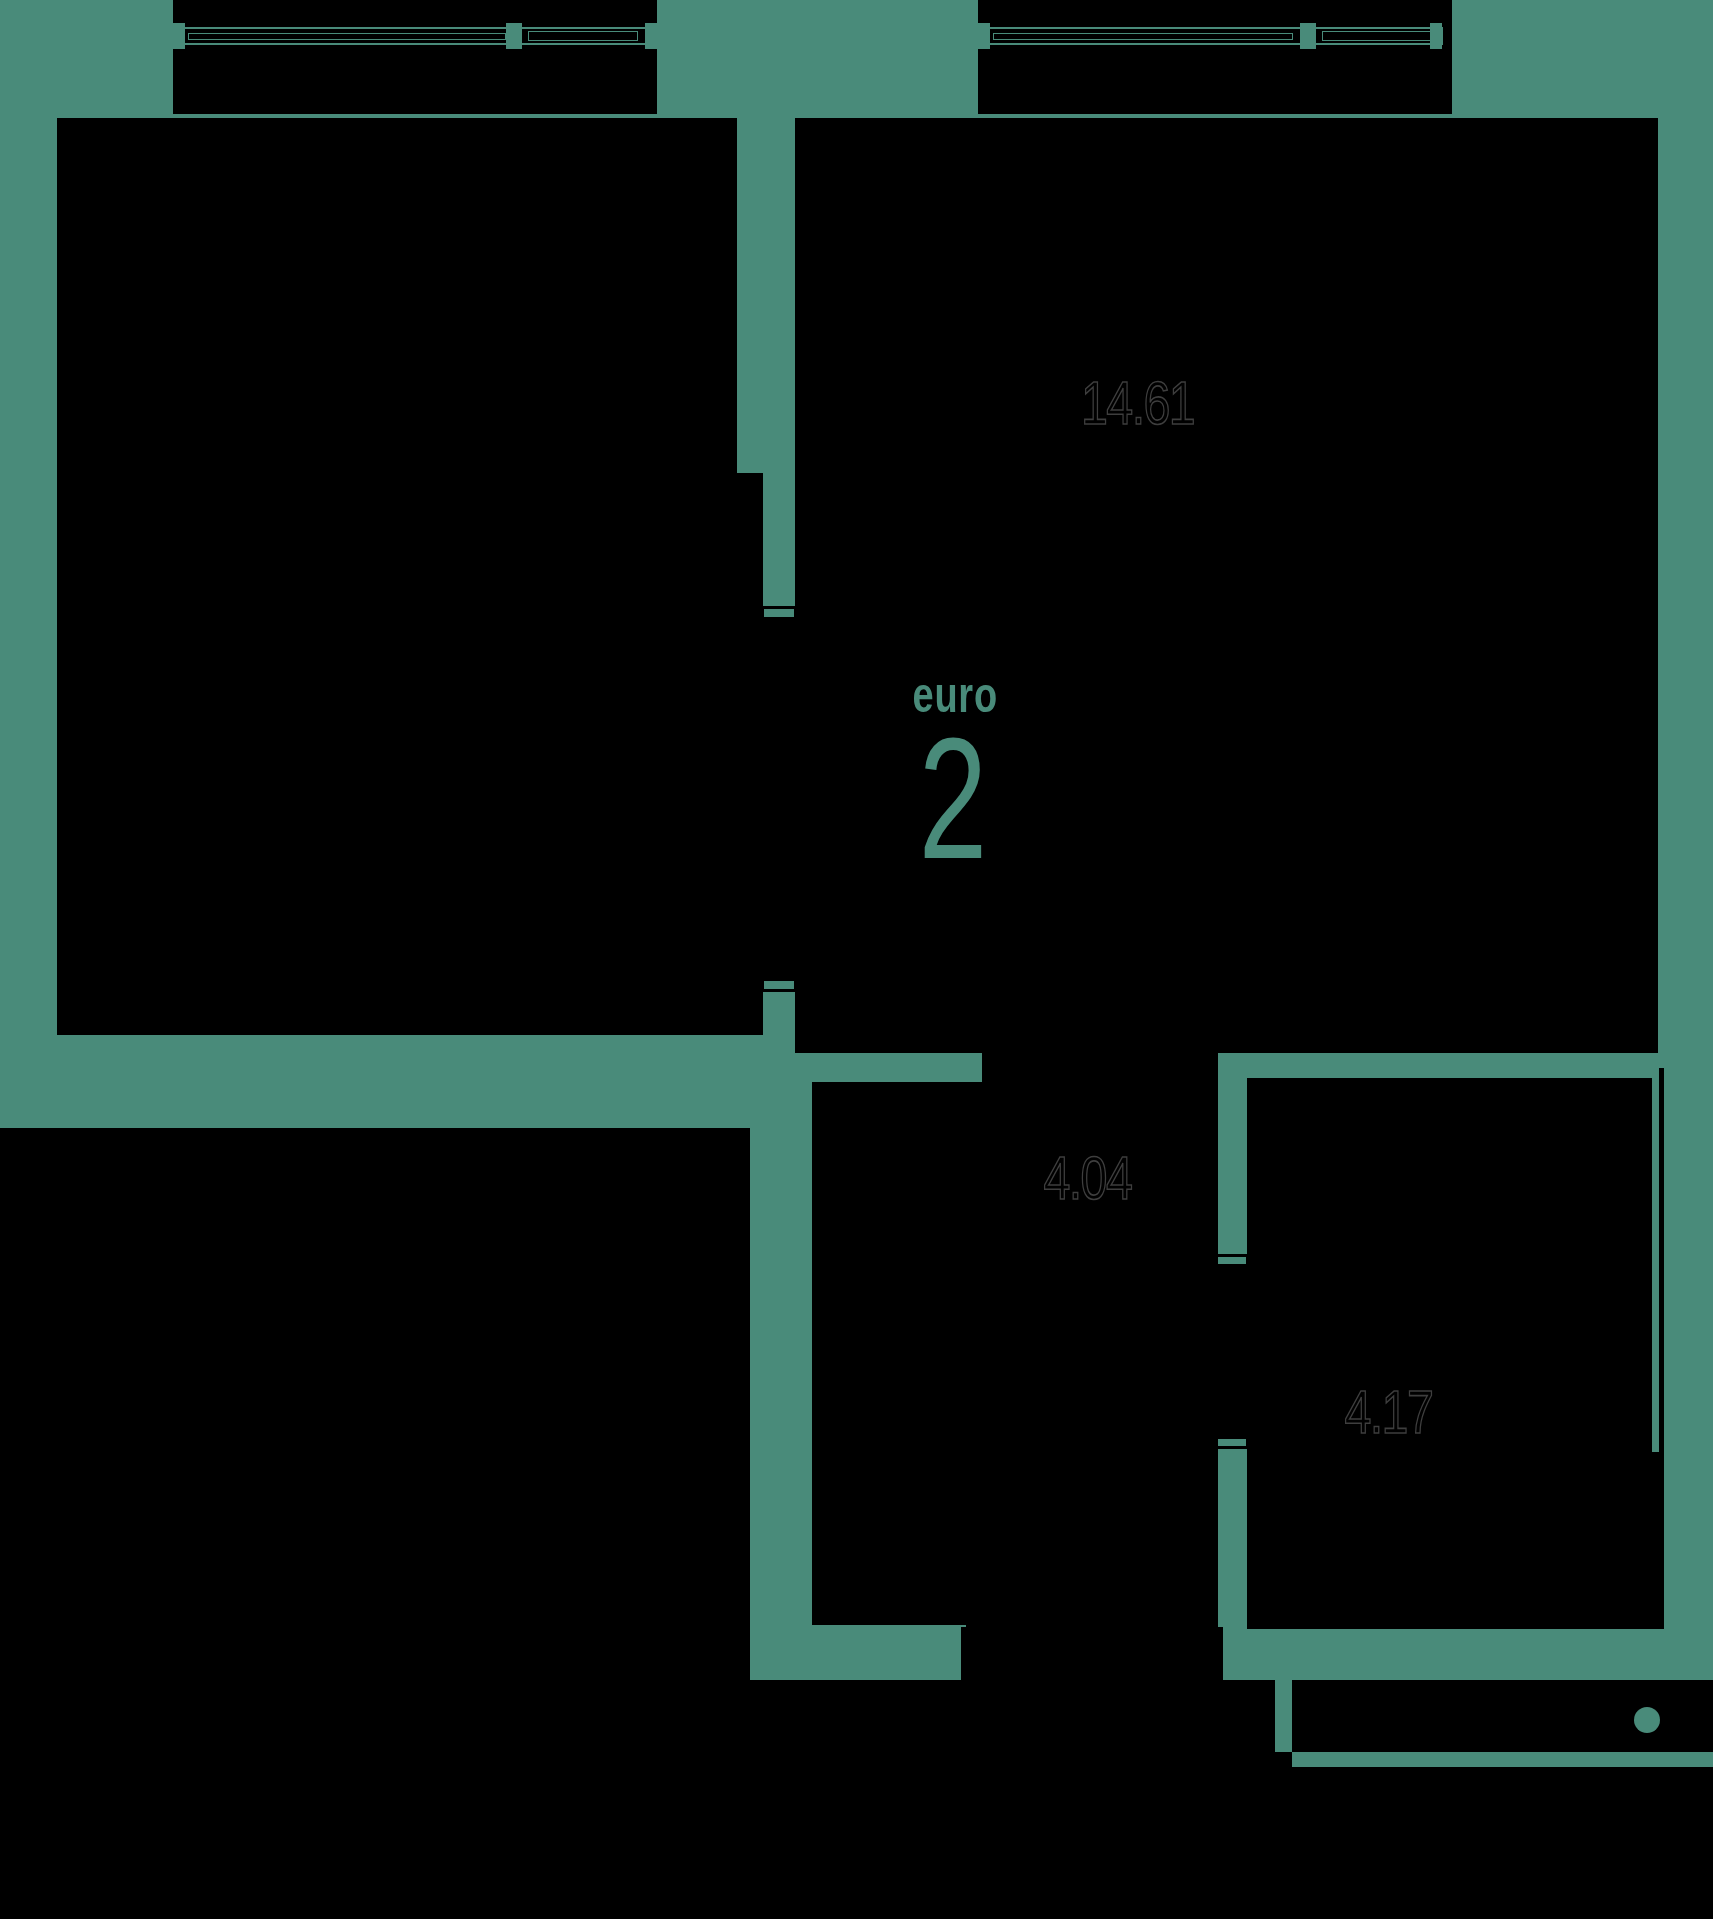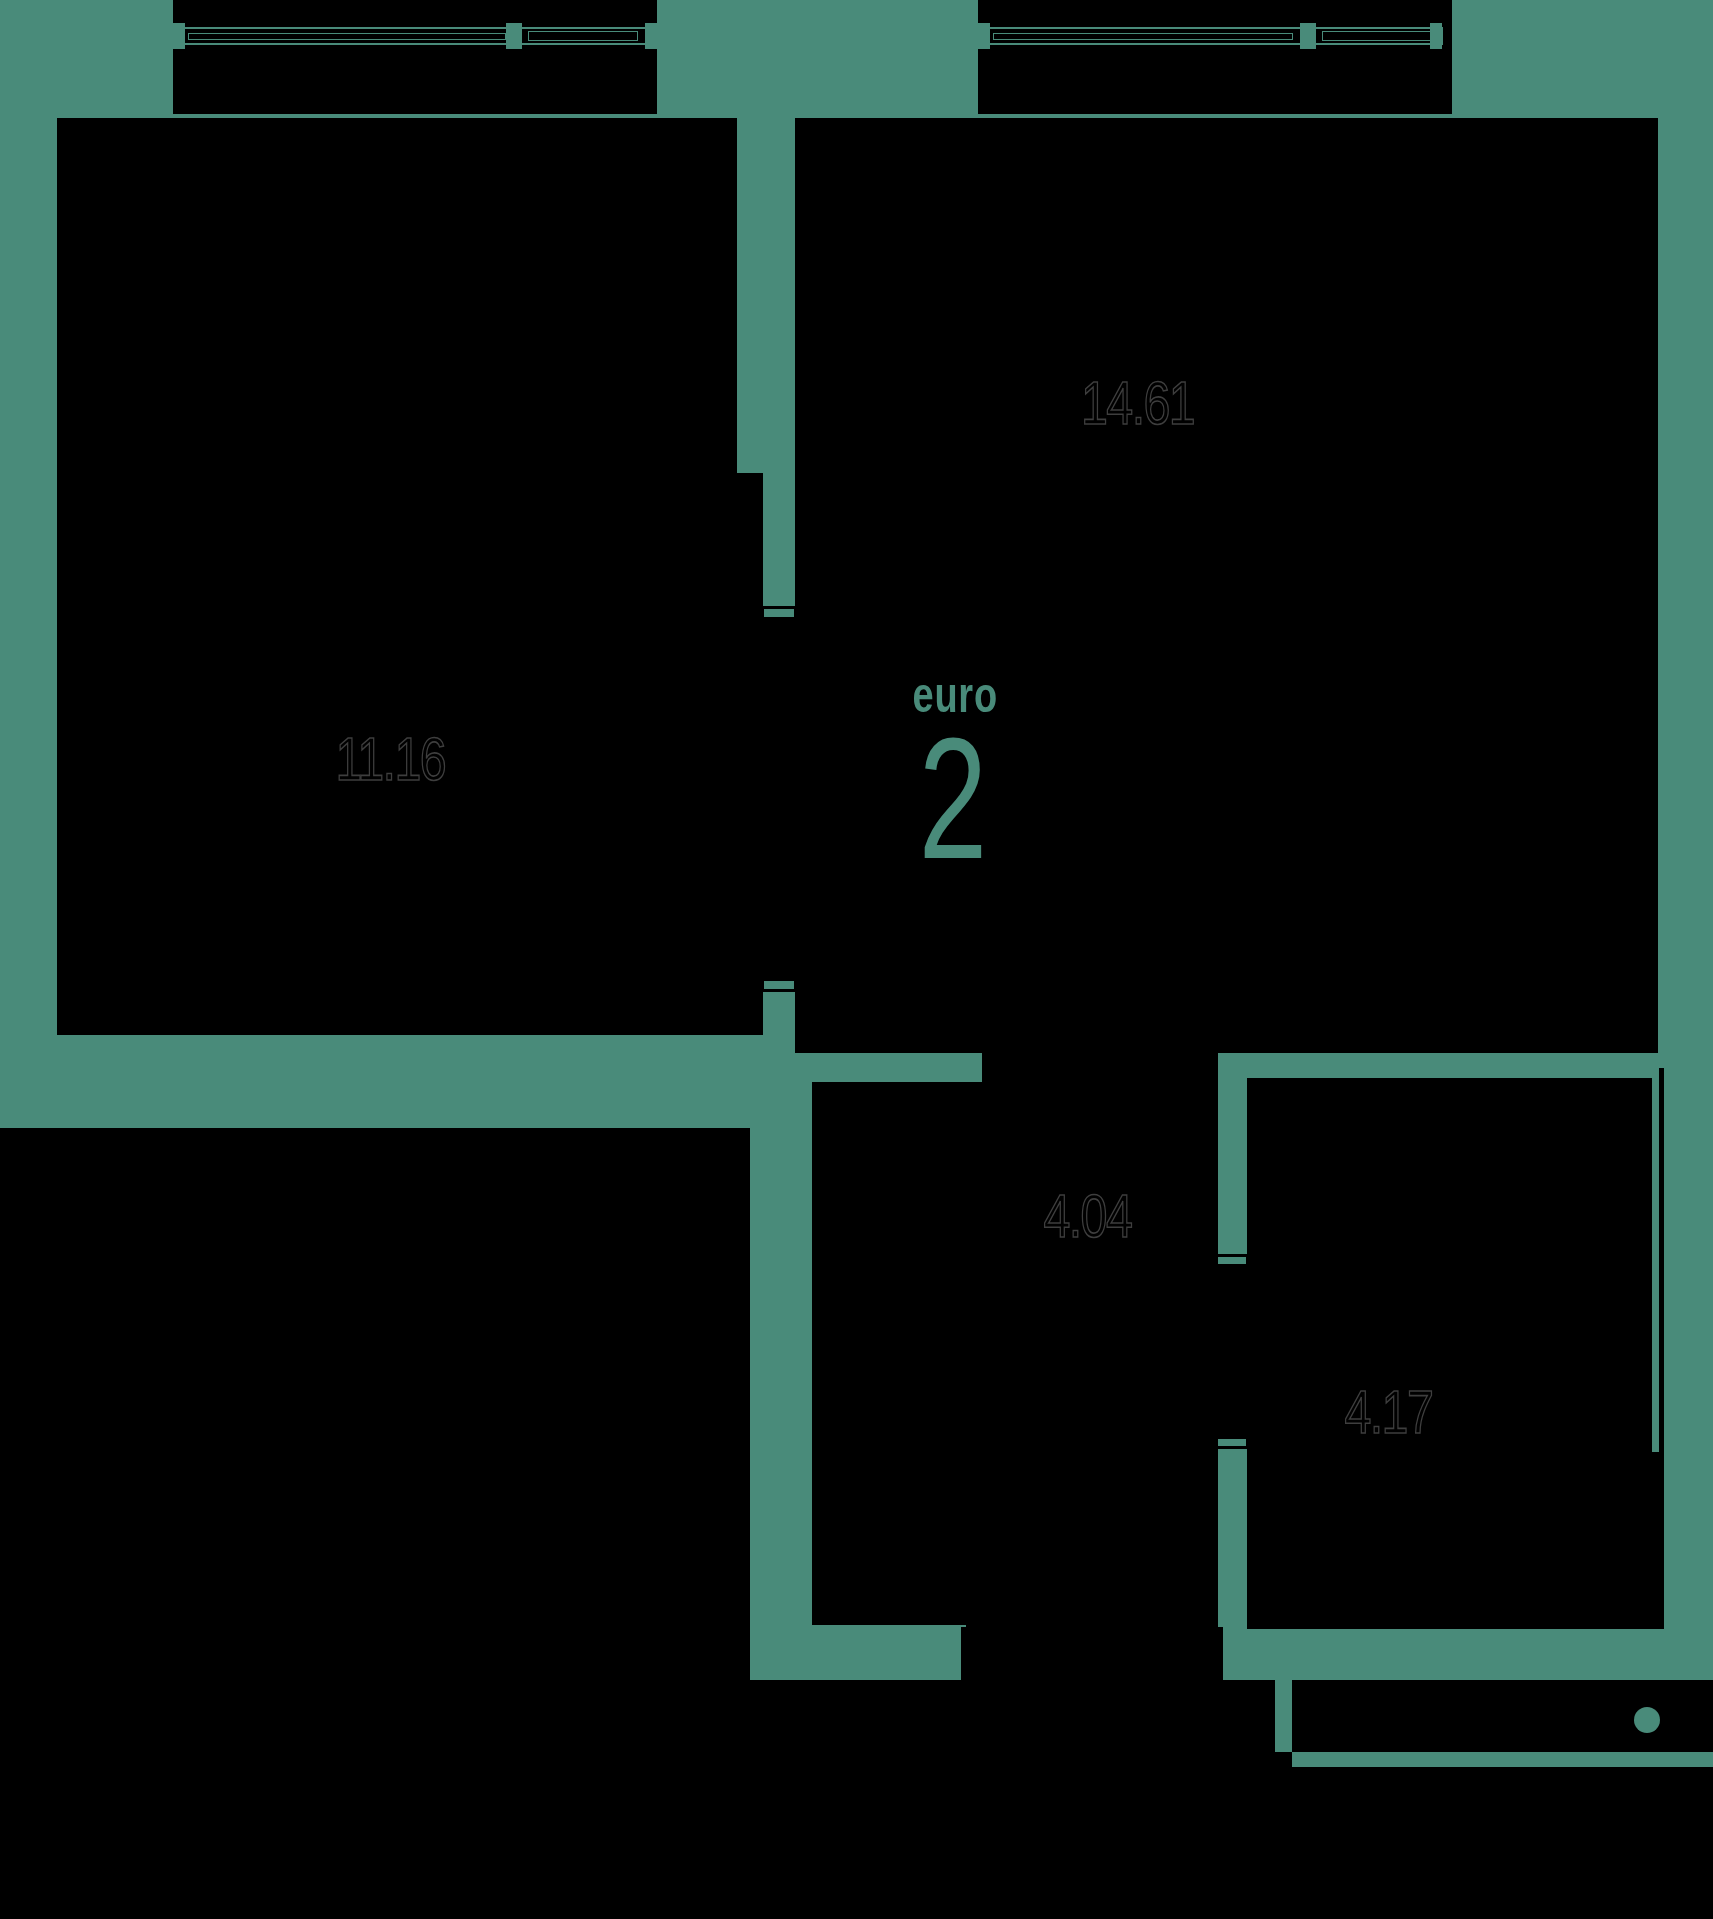--- a/index.html
+++ b/index.html
@@ -93,27 +93,24 @@
   <div class="tick-inner" style="left:1218px;top:1257px;width:28px;height:7px;"></div>
   <div class="tick-outer" style="left:1215px;top:1436px;width:34px;height:13px;"></div>
   <div class="tick-inner" style="left:1218px;top:1439px;width:28px;height:7px;"></div>
   <div class="blk" style="left:961px;top:1627px;width:5px;height:53px;"></div>
   <div class="blk" style="left:1218px;top:1627px;width:5px;height:53px;"></div>
 
   <div class="teal" style="left:1275px;top:1680px;width:17px;height:72px;"></div>
   <div class="teal" style="left:1292px;top:1752px;width:421px;height:15px;"></div>
   <div class="dot" style="left:1634px;top:1707px;width:26px;height:26px;"></div>
 
-  <div class="label" style="left:240px;top:718px;width:300px;height:80px;">
-    <span class="area-label">11.16</span>
-  </div>
   <div class="label" style="left:988px;top:362px;width:300px;height:80px;">
     <span class="area-label">14.61</span>
   </div>
-  <div class="label" style="left:937px;top:1175px;width:300px;height:80px;">
+  <div class="label" style="left:937px;top:1137px;width:300px;height:80px;">
     <span class="area-label">4.04</span>
   </div>
   <div class="label" style="left:1238px;top:1329px;width:300px;height:80px;margin-top:42px;">
     <span class="area-label">4.17</span>
   </div>
 
   <div class="label" style="left:805px;top:660px;width:300px;height:70px;text-align:right;">
     <span class="euro-label">euro</span>
   </div>
   <div class="label" style="left:853px;top:698px;width:200px;height:200px;">

